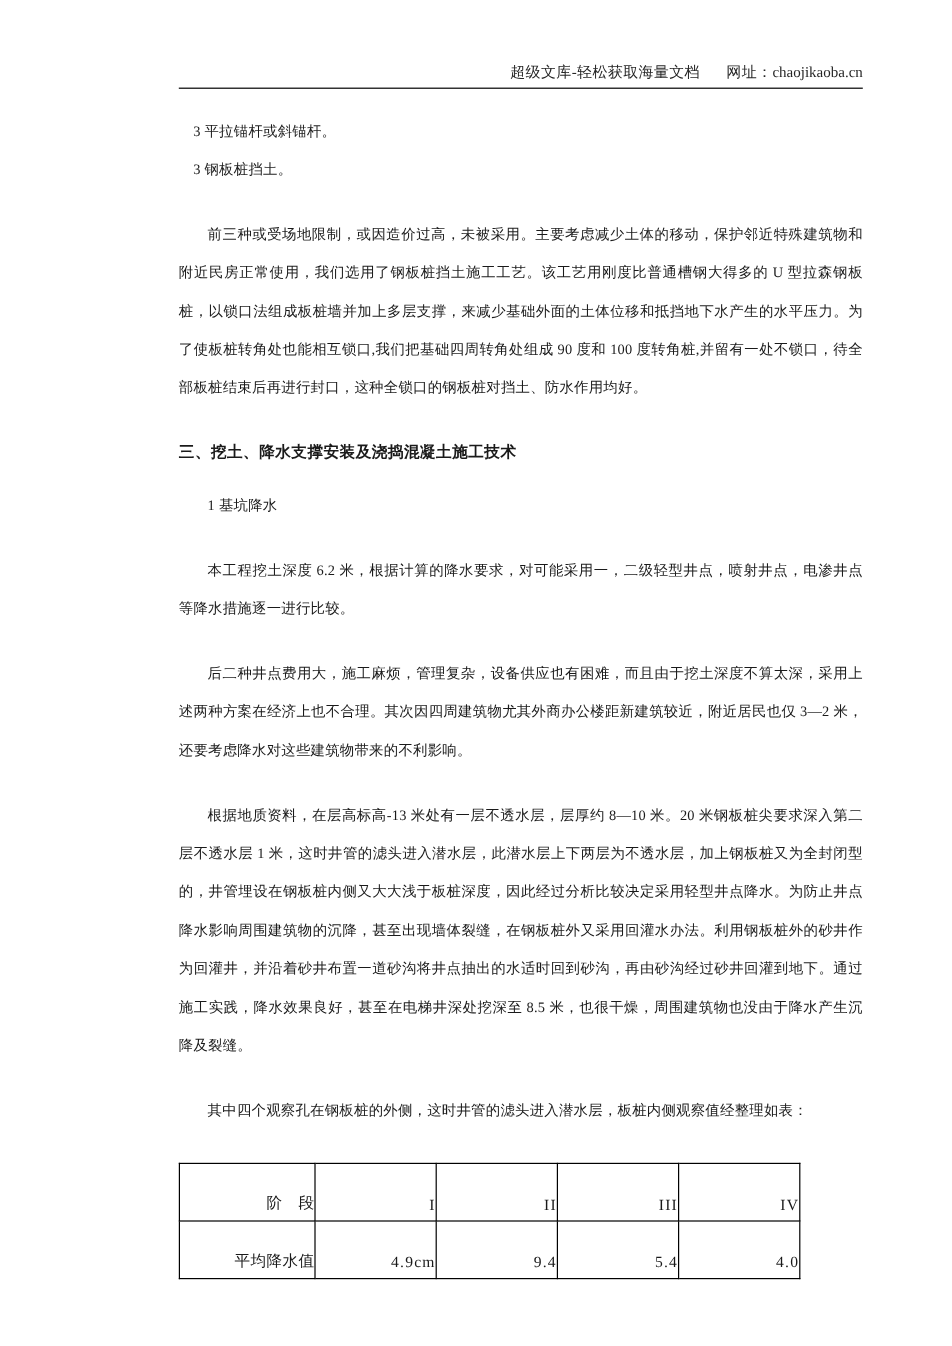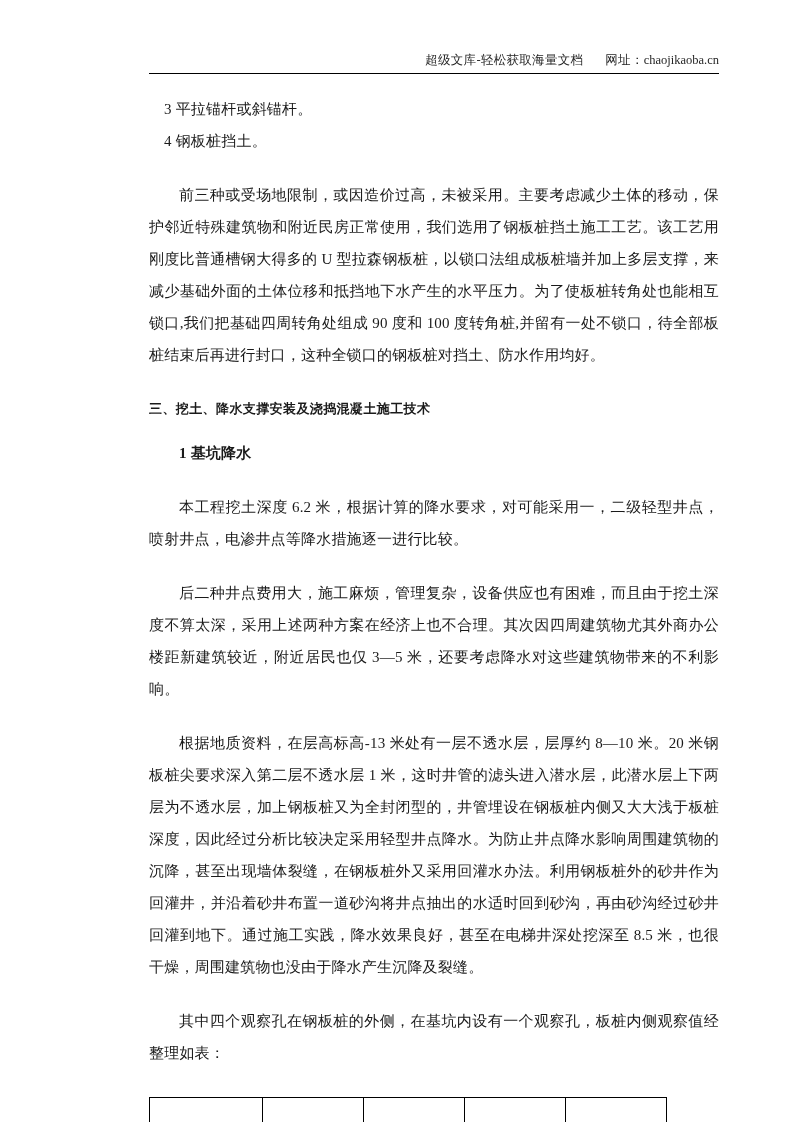--- a/index.html
+++ b/index.html
@@ -63,29 +63,29 @@
 
   
   .body {
     position: absolute;
     left: 0;
     top: 93px;
     width: 570px;
   }
   p {
     margin: 0;
-    font-size: 15px;
+    font-size: 12px;
     line-height: 32px;
     text-align: justify;
     text-justify: inter-ideograph;
     letter-spacing: 0.2px;
   }
   p.indent { text-indent: 2em; }
   p.list-item { text-indent: 1em; }
-  p.sub-item { text-indent: 2em; font-weight: bold; }
+  p.sub-item { text-indent: 2em; }
   .spacer-sm { height: 12px; }
   .spacer-md { height: 22px; }
   .spacer-lg { height: 28px; }
 
   h2.section {
     margin: 0;
     font-size: 13px;
     line-height: 32px;
     font-weight: bold;
     letter-spacing: 0.4px;
@@ -126,49 +126,49 @@
   <div class="content">
 
     <div class="header">
       <span class="site">超级文库-轻松获取海量文档</span><span class="gap"></span><span class="urllabel">网址：</span><span class="urlval">chaojikaoba.cn</span>
     </div>
     <div class="header-rule"></div>
 
     <div class="body">
 
       <p class="list-item">3 平拉锚杆或斜锚杆。</p>
-      <p class="list-item">4 钢板桩挡土。</p>
+      <p class="list-item">3 钢板桩挡土。</p>
 
       <div class="spacer-md"></div>
 
       <p class="indent">前三种或受场地限制，或因造价过高，未被采用。主要考虑减少土体的移动，保护邻近特殊建筑物和附近民房正常使用，我们选用了钢板桩挡土施工工艺。该工艺用刚度比普通槽钢大得多的 U 型拉森钢板桩，以锁口法组成板桩墙并加上多层支撑，来减少基础外面的土体位移和抵挡地下水产生的水平压力。为了使板桩转角处也能相互锁口,我们把基础四周转角处组成 90 度和 100 度转角桩,并留有一处不锁口，待全部板桩结束后再进行封口，这种全锁口的钢板桩对挡土、防水作用均好。</p>
 
       <div class="spacer-md"></div>
 
       <h2 class="section">三、挖土、降水支撑安装及浇捣混凝土施工技术</h2>
 
       <div class="spacer-sm"></div>
 
       <p class="sub-item">1 基坑降水</p>
 
       <div class="spacer-md"></div>
 
       <p class="indent">本工程挖土深度 6.2 米，根据计算的降水要求，对可能采用一，二级轻型井点，喷射井点，电渗井点等降水措施逐一进行比较。</p>
 
       <div class="spacer-md"></div>
 
-      <p class="indent">后二种井点费用大，施工麻烦，管理复杂，设备供应也有困难，而且由于挖土深度不算太深，采用上述两种方案在经济上也不合理。其次因四周建筑物尤其外商办公楼距新建筑较近，附近居民也仅 3—5 米，还要考虑降水对这些建筑物带来的不利影响。</p>
+      <p class="indent">后二种井点费用大，施工麻烦，管理复杂，设备供应也有困难，而且由于挖土深度不算太深，采用上述两种方案在经济上也不合理。其次因四周建筑物尤其外商办公楼距新建筑较近，附近居民也仅 3—2 米，还要考虑降水对这些建筑物带来的不利影响。</p>
 
       <div class="spacer-md"></div>
 
       <p class="indent">根据地质资料，在层高标高-13 米处有一层不透水层，层厚约 8—10 米。20 米钢板桩尖要求深入第二层不透水层 1 米，这时井管的滤头进入潜水层，此潜水层上下两层为不透水层，加上钢板桩又为全封闭型的，井管埋设在钢板桩内侧又大大浅于板桩深度，因此经过分析比较决定采用轻型井点降水。为防止井点降水影响周围建筑物的沉降，甚至出现墙体裂缝，在钢板桩外又采用回灌水办法。利用钢板桩外的砂井作为回灌井，并沿着砂井布置一道砂沟将井点抽出的水适时回到砂沟，再由砂沟经过砂井回灌到地下。通过施工实践，降水效果良好，甚至在电梯井深处挖深至 8.5 米，也很干燥，周围建筑物也没由于降水产生沉降及裂缝。</p>
 
       <div class="spacer-md"></div>
 
-      <p class="indent">其中四个观察孔在钢板桩的外侧，在基坑内设有一个观察孔，板桩内侧观察值经整理如表：</p>
+      <p class="indent">其中四个观察孔在钢板桩的外侧，这时井管的滤头进入潜水层，板桩内侧观察值经整理如表：</p>
 
       <div class="spacer-lg"></div>
 
       <div class="table-wrap">
         <table class="obs">
           <tbody>
             <tr>
               <td class="label">阶　段</td>
               <td class="num">I</td>
               <td class="num">II</td>

